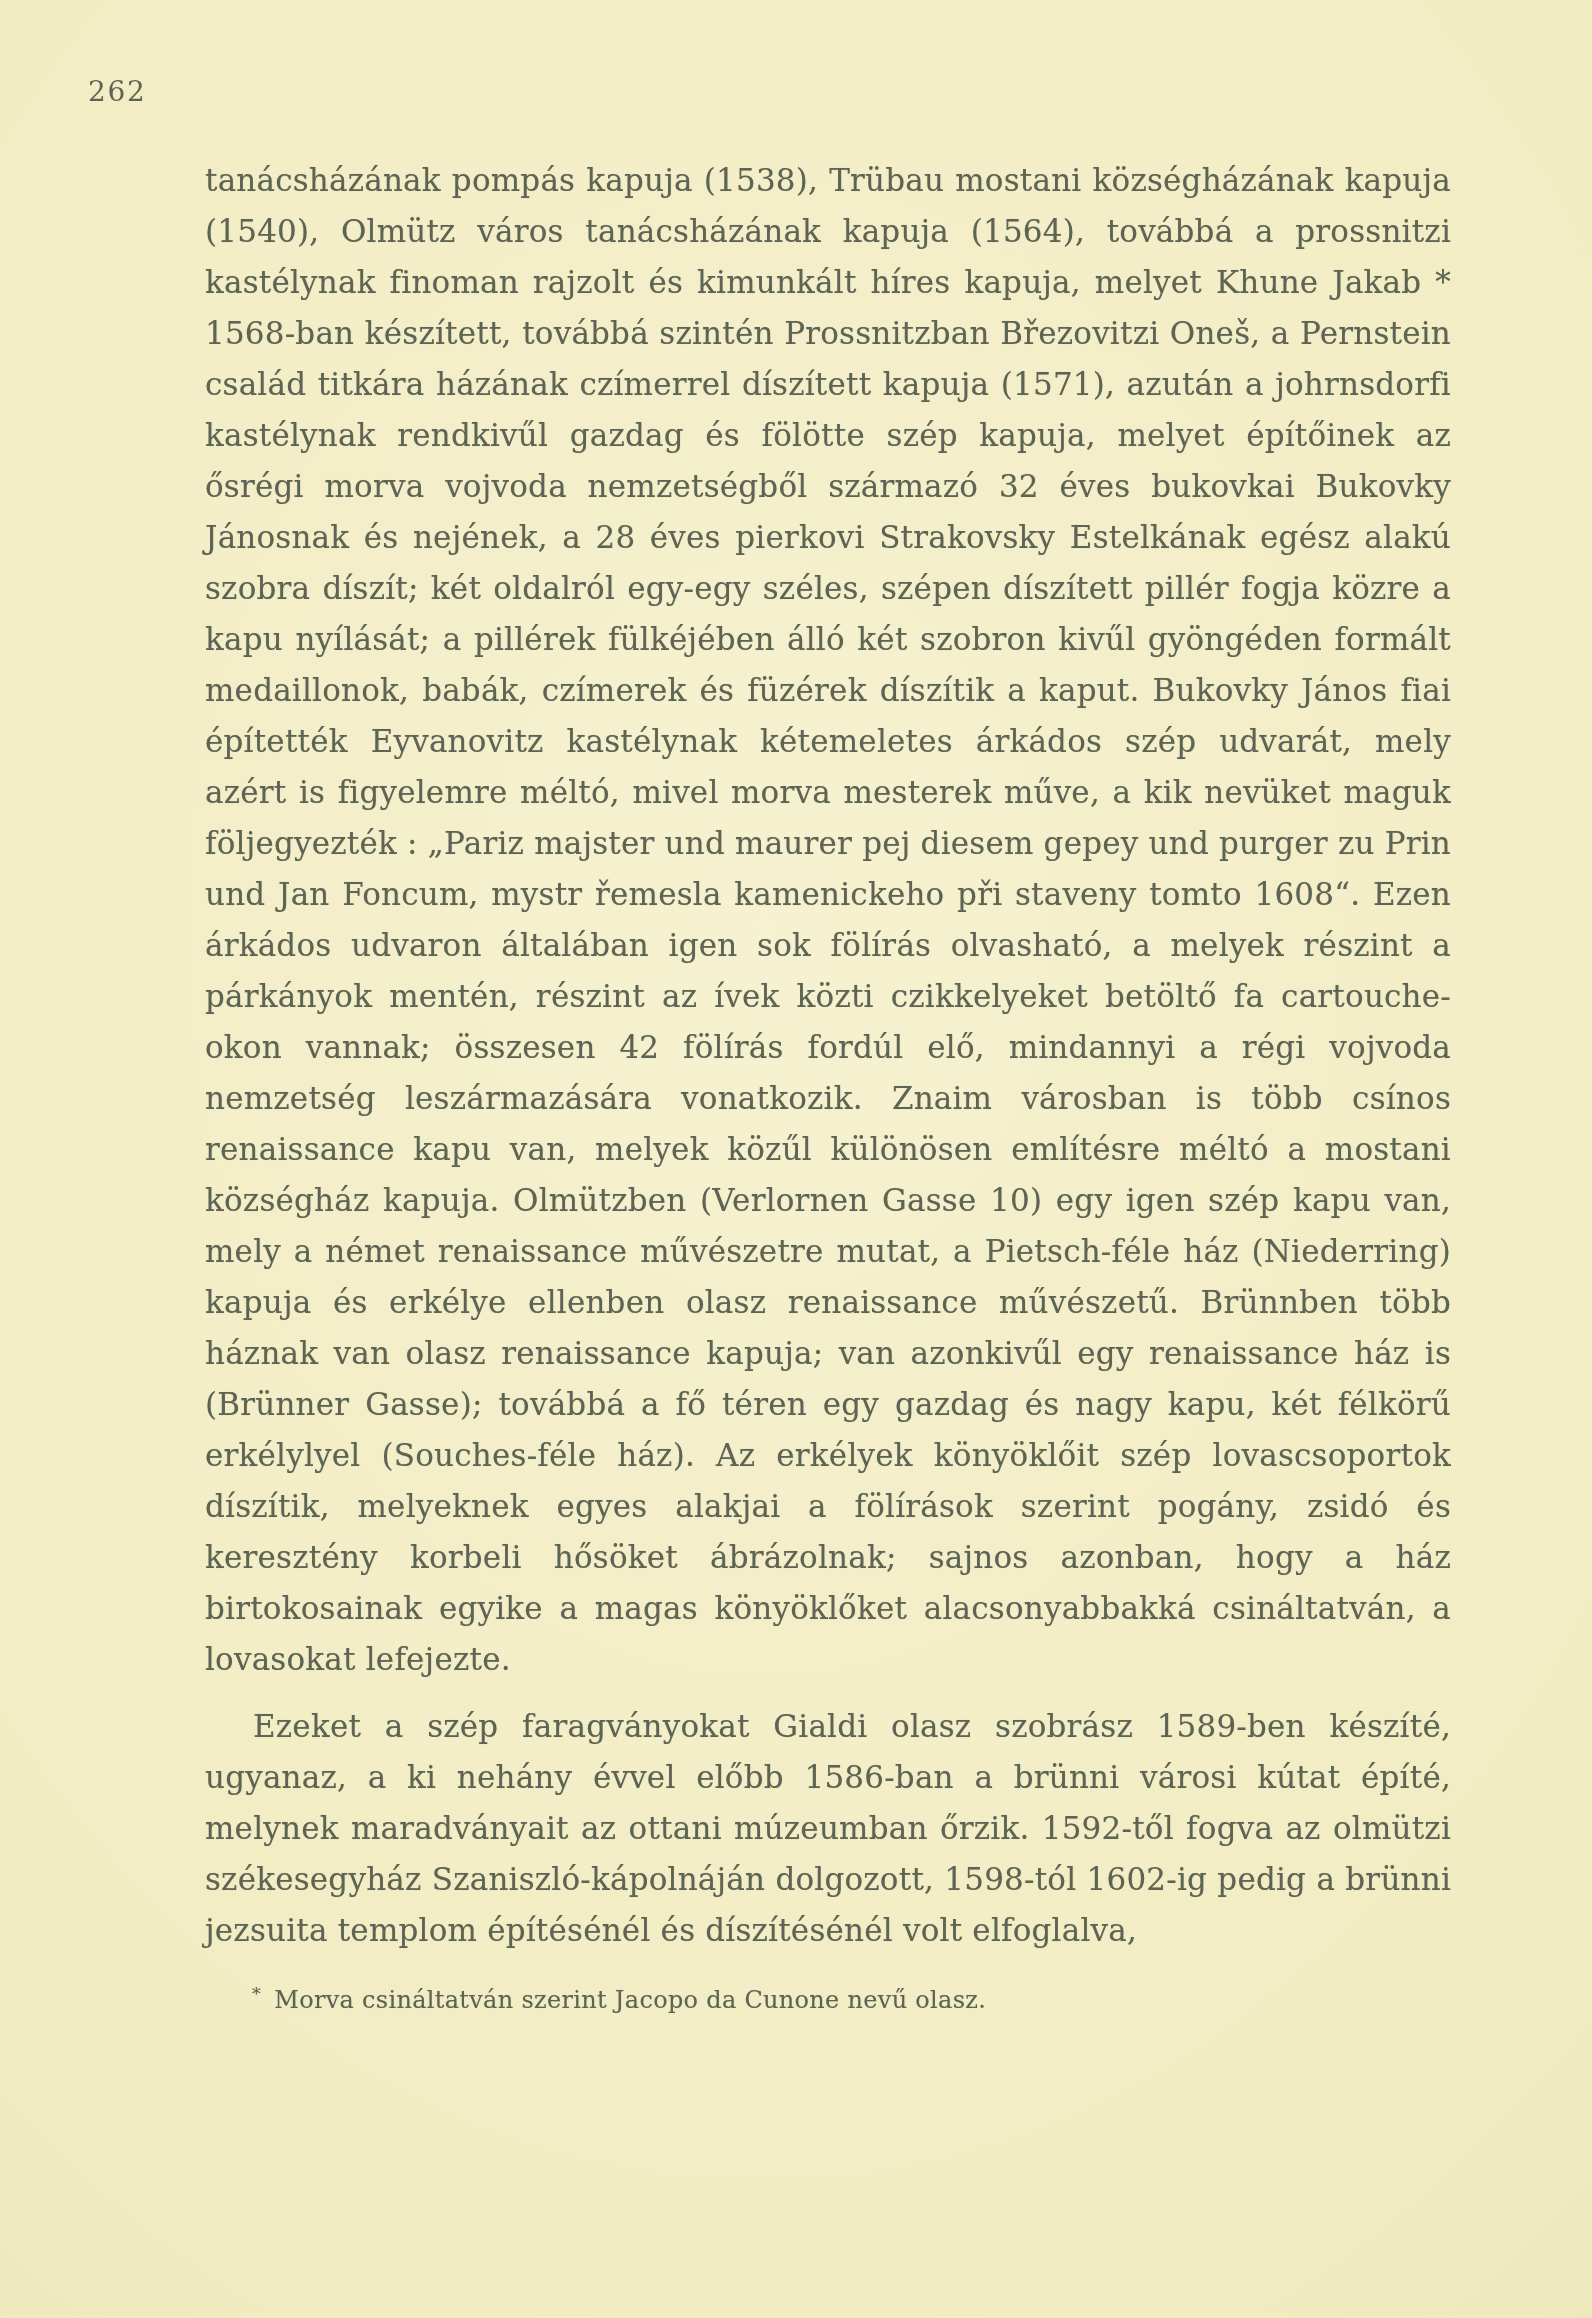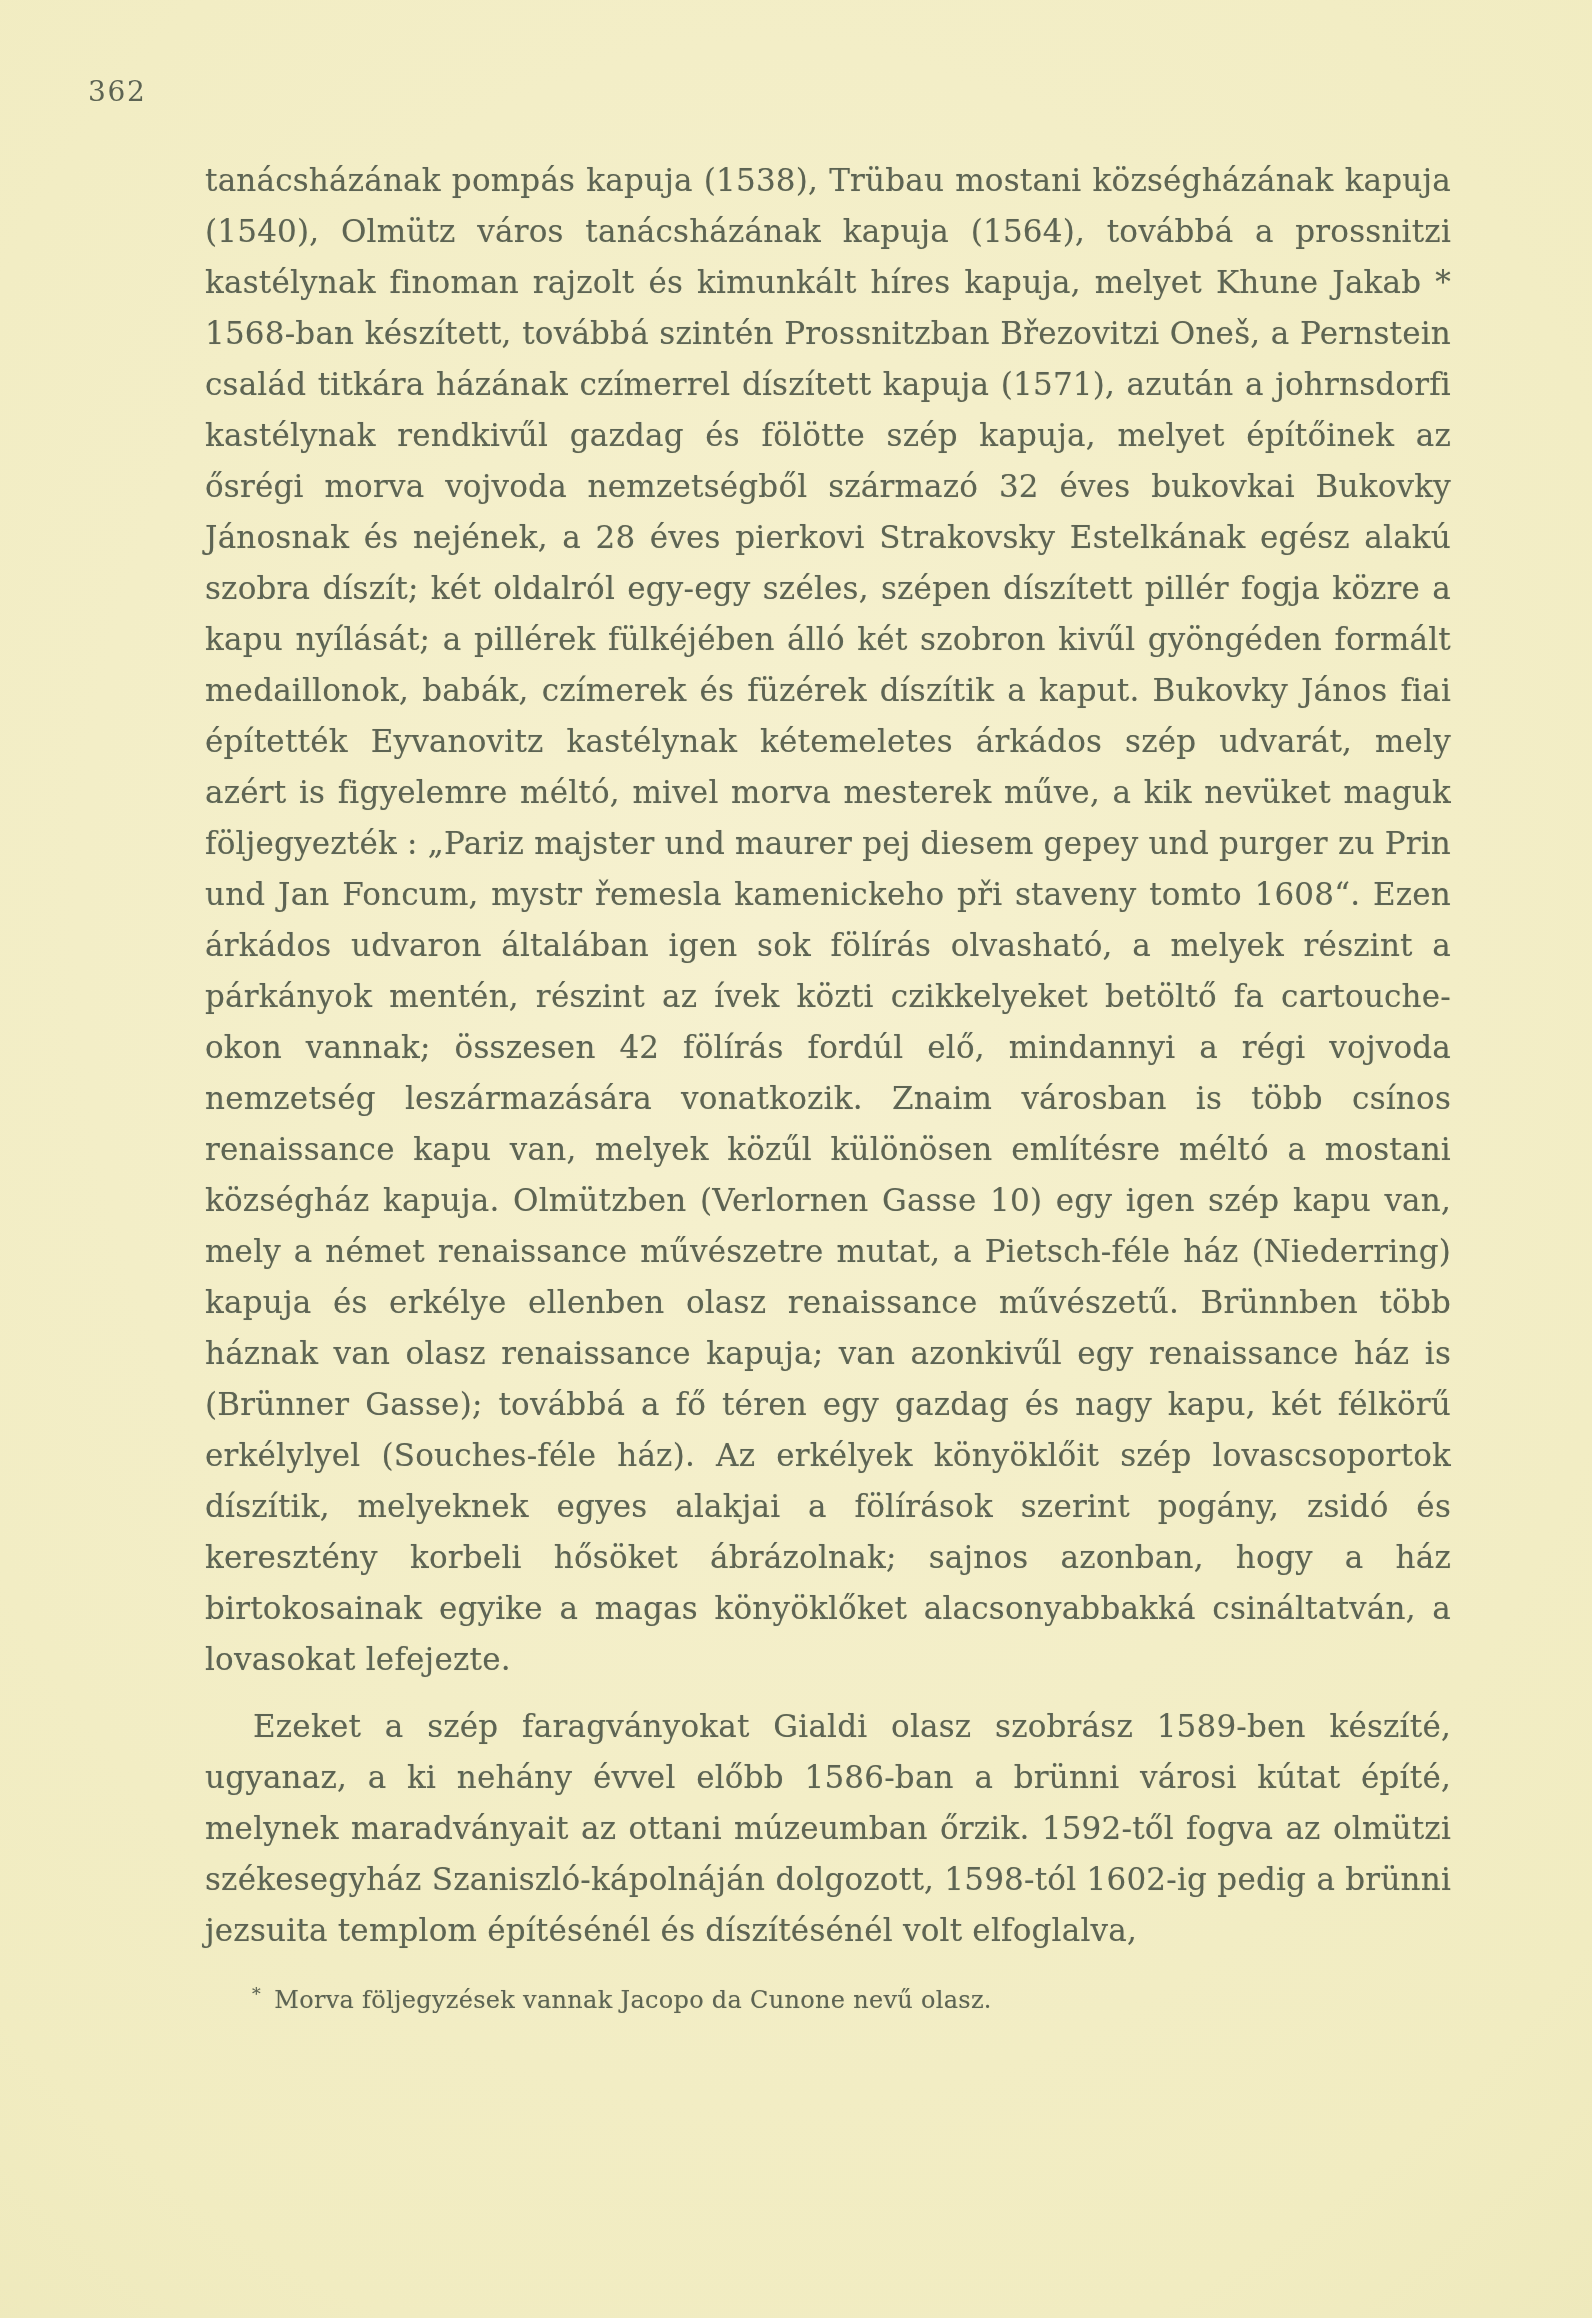--- a/index.html
+++ b/index.html
@@ -65,28 +65,28 @@
     font-size:17.4px;
     vertical-align:7.5px;
     margin-right:13.3px;
   }
 </style>
 </head>
 <body>
 
 <div class="page">
 
-  <div class="page-number">362</div>
+  <div class="page-number">262</div>
 
   <div class="text-block">
 
     <p>tanácsházának pompás kapuja (1538), Trübau mostani községházának kapuja (1540), Olmütz város tanácsházának kapuja (1564), továbbá a prossnitzi kastélynak finoman rajzolt és kimunkált híres kapuja, melyet Khune Jakab * 1568-ban készített, továbbá szintén Prossnitzban Březovitzi Oneš, a Pernstein család titkára házának czímerrel díszített kapuja (1571), azután a johrnsdorfi kastélynak rendkivűl gazdag és fölötte szép kapuja, melyet építőinek az ősrégi morva vojvoda nemzetségből származó 32 éves bukovkai Bukovky Jánosnak és nejének, a 28 éves pierkovi Strakovsky Estelkának egész alakú szobra díszít; két oldalról egy-egy széles, szépen díszített pillér fogja közre a kapu nyílását; a pillérek fülkéjében álló két szobron kivűl gyöngéden formált medaillonok, babák, czímerek és füzérek díszítik a kaput. Bukovky János fiai építették Eyvanovitz kastélynak kétemeletes árkádos szép udvarát, mely azért is figyelemre méltó, mivel morva mesterek műve, a kik nevüket maguk följegyezték : „Pariz majster und maurer pej diesem gepey und purger zu Prin und Jan Foncum, mystr řemesla kamenickeho při staveny tomto 1608“. Ezen árkádos udvaron általában igen sok fölírás olvasható, a melyek részint a párkányok mentén, részint az ívek közti czikkelyeket betöltő fa cartouche-okon vannak; összesen 42 fölírás fordúl elő, mindannyi a régi vojvoda nemzetség leszármazására vonatkozik. Znaim városban is több csínos renaissance kapu van, melyek közűl különösen említésre méltó a mostani községház kapuja. Olmützben (Verlornen Gasse 10) egy igen szép kapu van, mely a német renaissance művészetre mutat, a Pietsch-féle ház (Niederring) kapuja és erkélye ellenben olasz renaissance művészetű. Brünnben több háznak van olasz renaissance kapuja; van azonkivűl egy renaissance ház is (Brünner Gasse); továbbá a fő téren egy gazdag és nagy kapu, két félkörű erkélylyel (Souches-féle ház). Az erkélyek könyöklőit szép lovascsoportok díszítik, melyeknek egyes alakjai a fölírások szerint pogány, zsidó és keresztény korbeli hősöket ábrázolnak; sajnos azonban, hogy a ház birtokosainak egyike a magas könyöklőket alacsonyabbakká csináltatván, a lovasokat lefejezte.</p>
 
     <p class="indent">Ezeket a szép faragványokat Gialdi olasz szobrász 1589-ben készíté, ugyanaz, a ki nehány évvel előbb 1586-ban a brünni városi kútat építé, melynek maradványait az ottani múzeumban őrzik. 1592-től fogva az olmützi székesegyház Szaniszló-kápolnáján dolgozott, 1598-tól 1602-ig pedig a brünni jezsuita templom építésénél és díszítésénél volt elfoglalva,</p>
 
     <div class="footnote">
-      <span class="fn-marker">*</span><span>Morva följegyzések vannak Jacopo da Cunone nevű olasz.</span>
+      <span class="fn-marker">*</span><span>Morva csináltatván szerint Jacopo da Cunone nevű olasz.</span>
     </div>
 
   </div>
 
 </div>
 
 
 </body></html>

